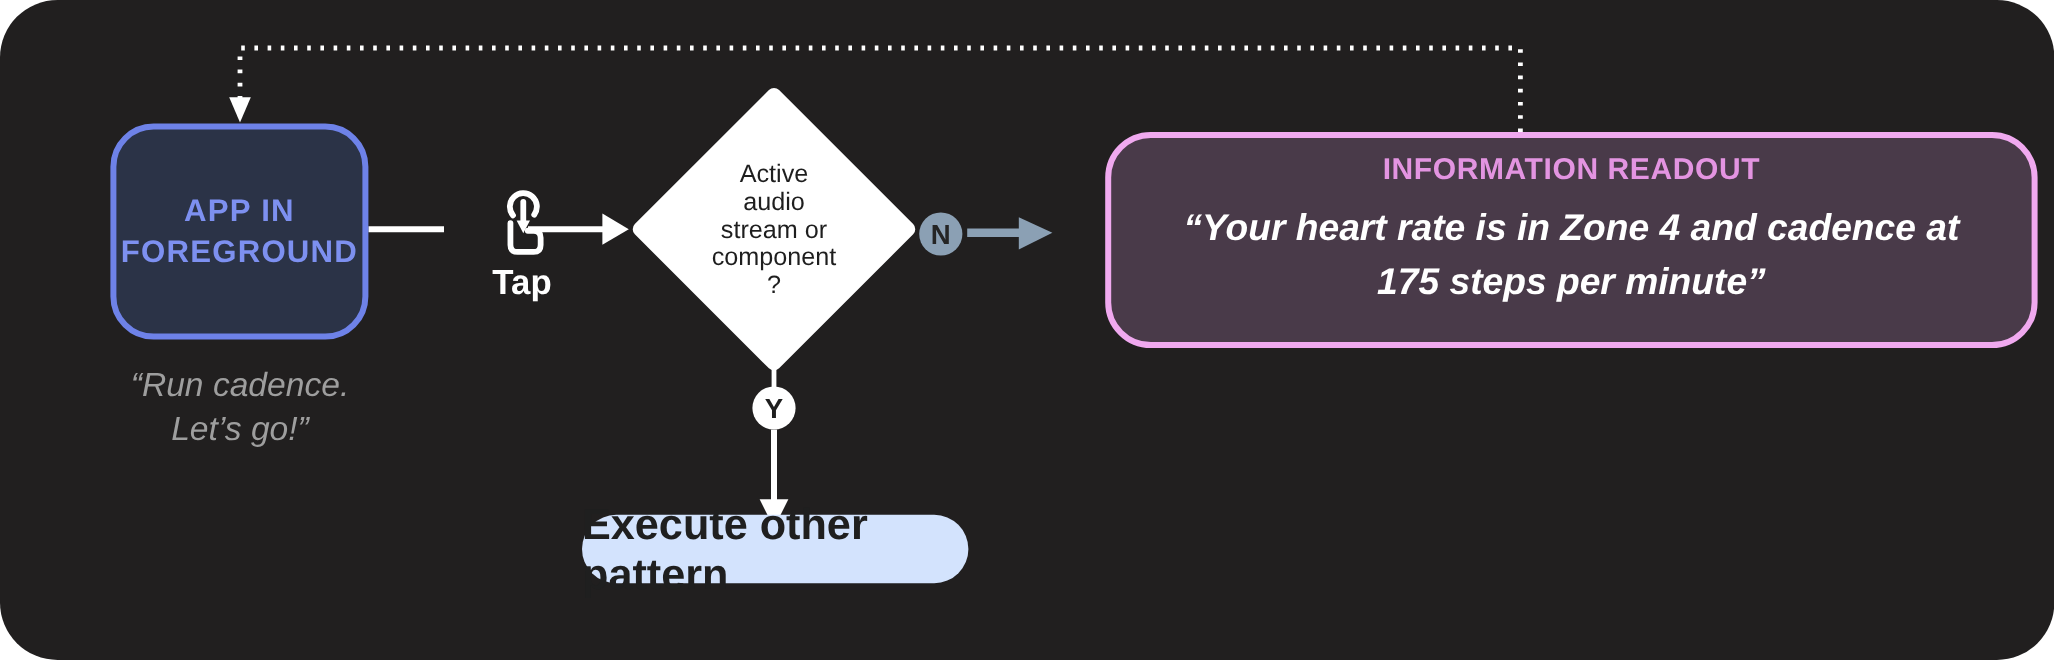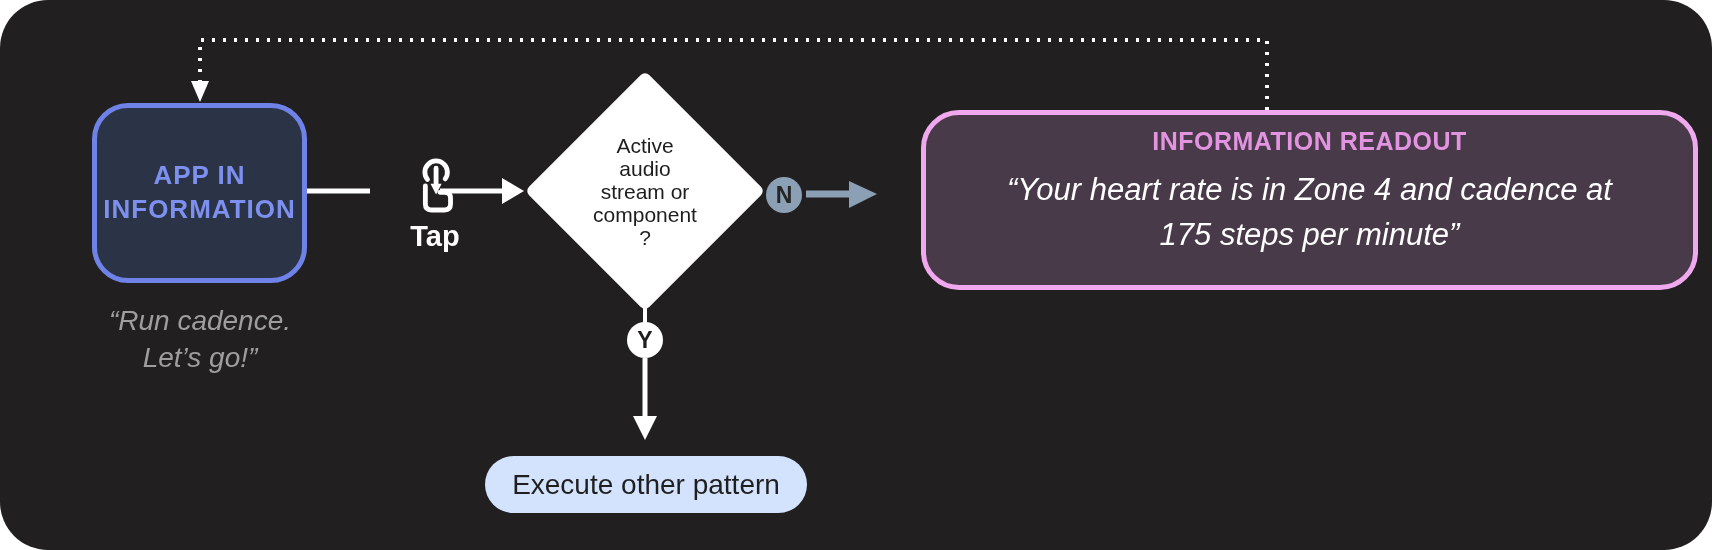--- a/index.html
+++ b/index.html
@@ -110,33 +110,33 @@
     text-align: center;
     color: var(--readout-title);
     font-size: 25px; font-weight: bold;
     letter-spacing: 0.5px;
   }
   .readout-quote {
     flex: 1;
     display: flex; align-items: center; justify-content: center;
     text-align: center;
     color: var(--white);
-    font-size: 31px; font-weight: normal; font-style: italic;
+    font-size: 31px; font-weight: bold; font-style: italic;
     line-height: 1.45;
     white-space: pre-line;
   }
   .pill {
     position: absolute;
-    left: 485px; top: 456px;
+    left: 485px; top: 429px;
     width: 322px; height: 57px;
     background: var(--pill-fill);
     border-radius: 29px;
     display: flex; align-items: center; justify-content: center;
     color: var(--pill-text);
-    font-size: 28px; font-weight: normal;
+    font-size: 36px; font-weight: bold;
   }
 </style>
 </head>
 <body>
 
 <div class="canvas">
 
   <svg class="connectors" viewBox="0 0 1712 550" xmlns="http://www.w3.org/2000/svg">
 
     <path class="conn-dotted" d="M1267 110 V40 H200 V82"></path>
@@ -151,21 +151,21 @@
 
     <path class="conn-white" stroke-width="5" d="M645 358 V418"></path>
     <polygon class="conn-white-fill" points="633,416 657,416 645,440"></polygon>
 
     <path class="conn-gray" stroke-width="7" d="M806 194 H851"></path>
     <polygon class="conn-gray-fill" points="849,181 849,208 877,194"></polygon>
   </svg>
 
   <div class="app-box">
     <span class="label">APP IN
-INFORMATION</span>
+FOREGROUND</span>
   </div>
 
   <div class="caption">“Run cadence.
 Let’s go!”</div>
 
   <div class="tap-wrap">
     <svg width="52" height="60" viewBox="0 0 48 56" xmlns="http://www.w3.org/2000/svg">
       <path d="M17 20 A10.5 10.5 0 1 1 33.5 19.5" fill="none" stroke="#FFFFFF" stroke-width="4.5" stroke-linecap="round"></path>
       <path d="M25 9.5 V25" fill="none" stroke="#FFFFFF" stroke-width="4.5" stroke-linecap="round"></path>
       <polygon points="19.8,24 30.2,24 25,34" fill="#FFFFFF"></polygon>

